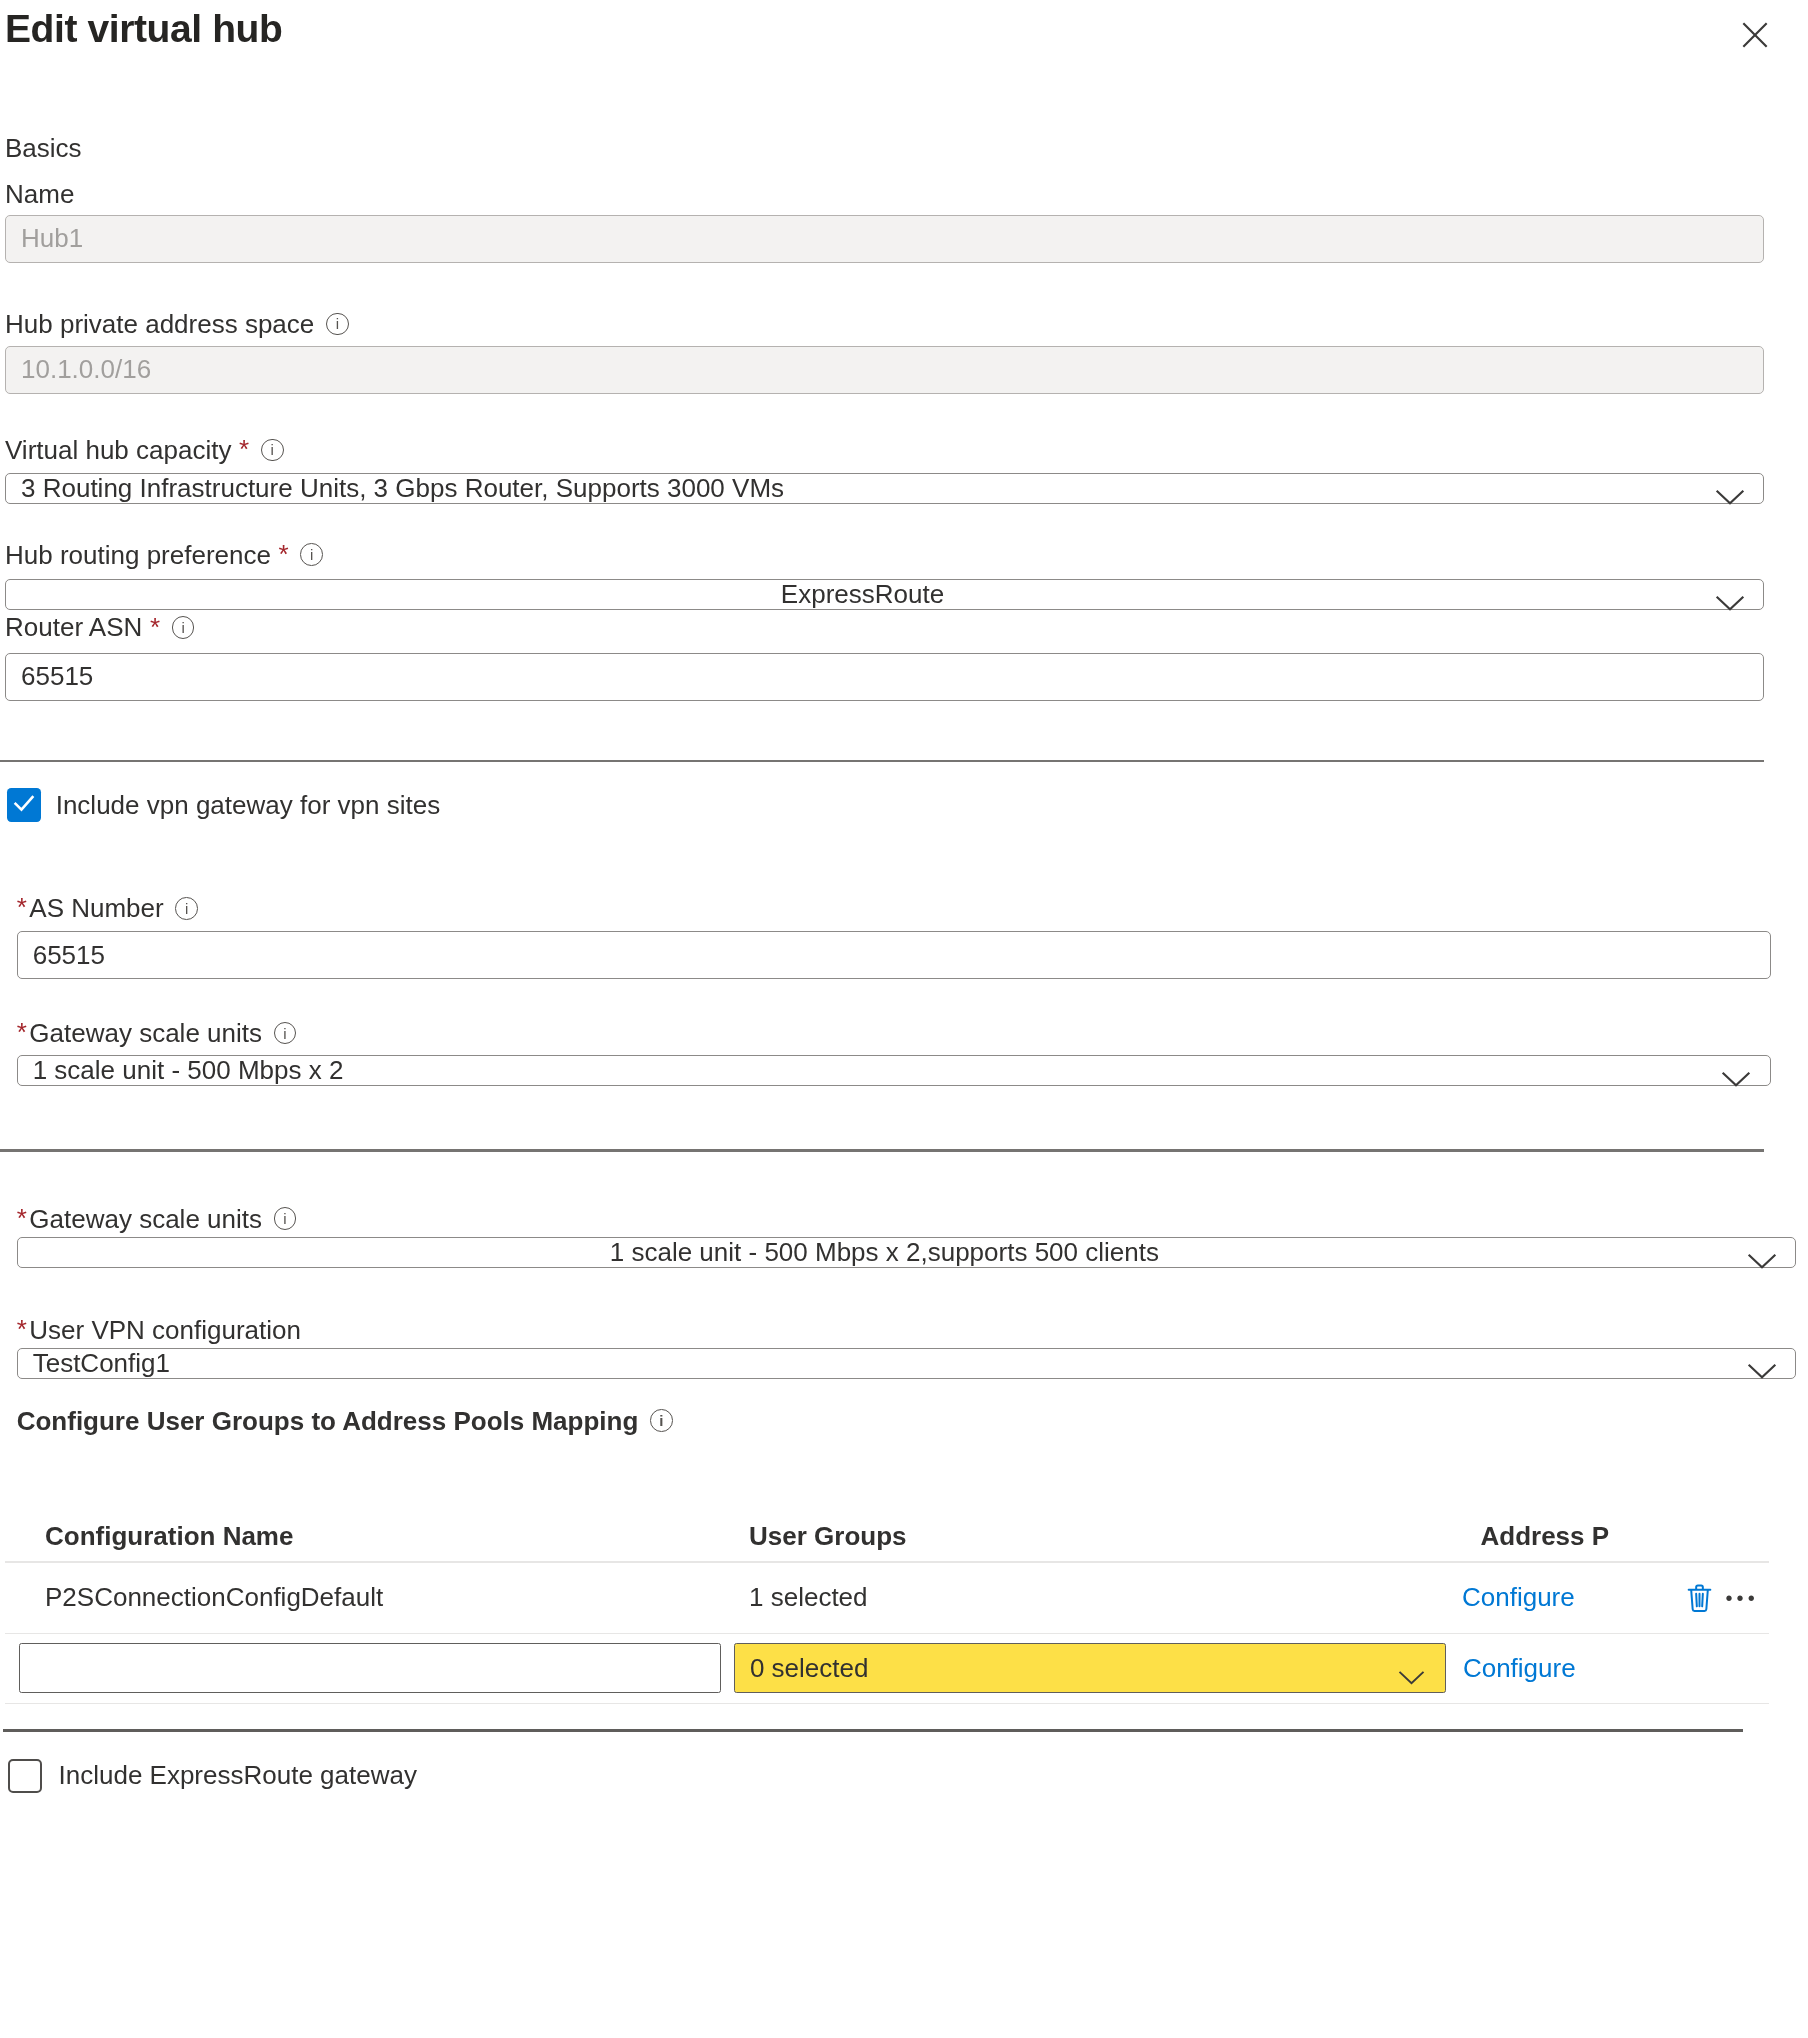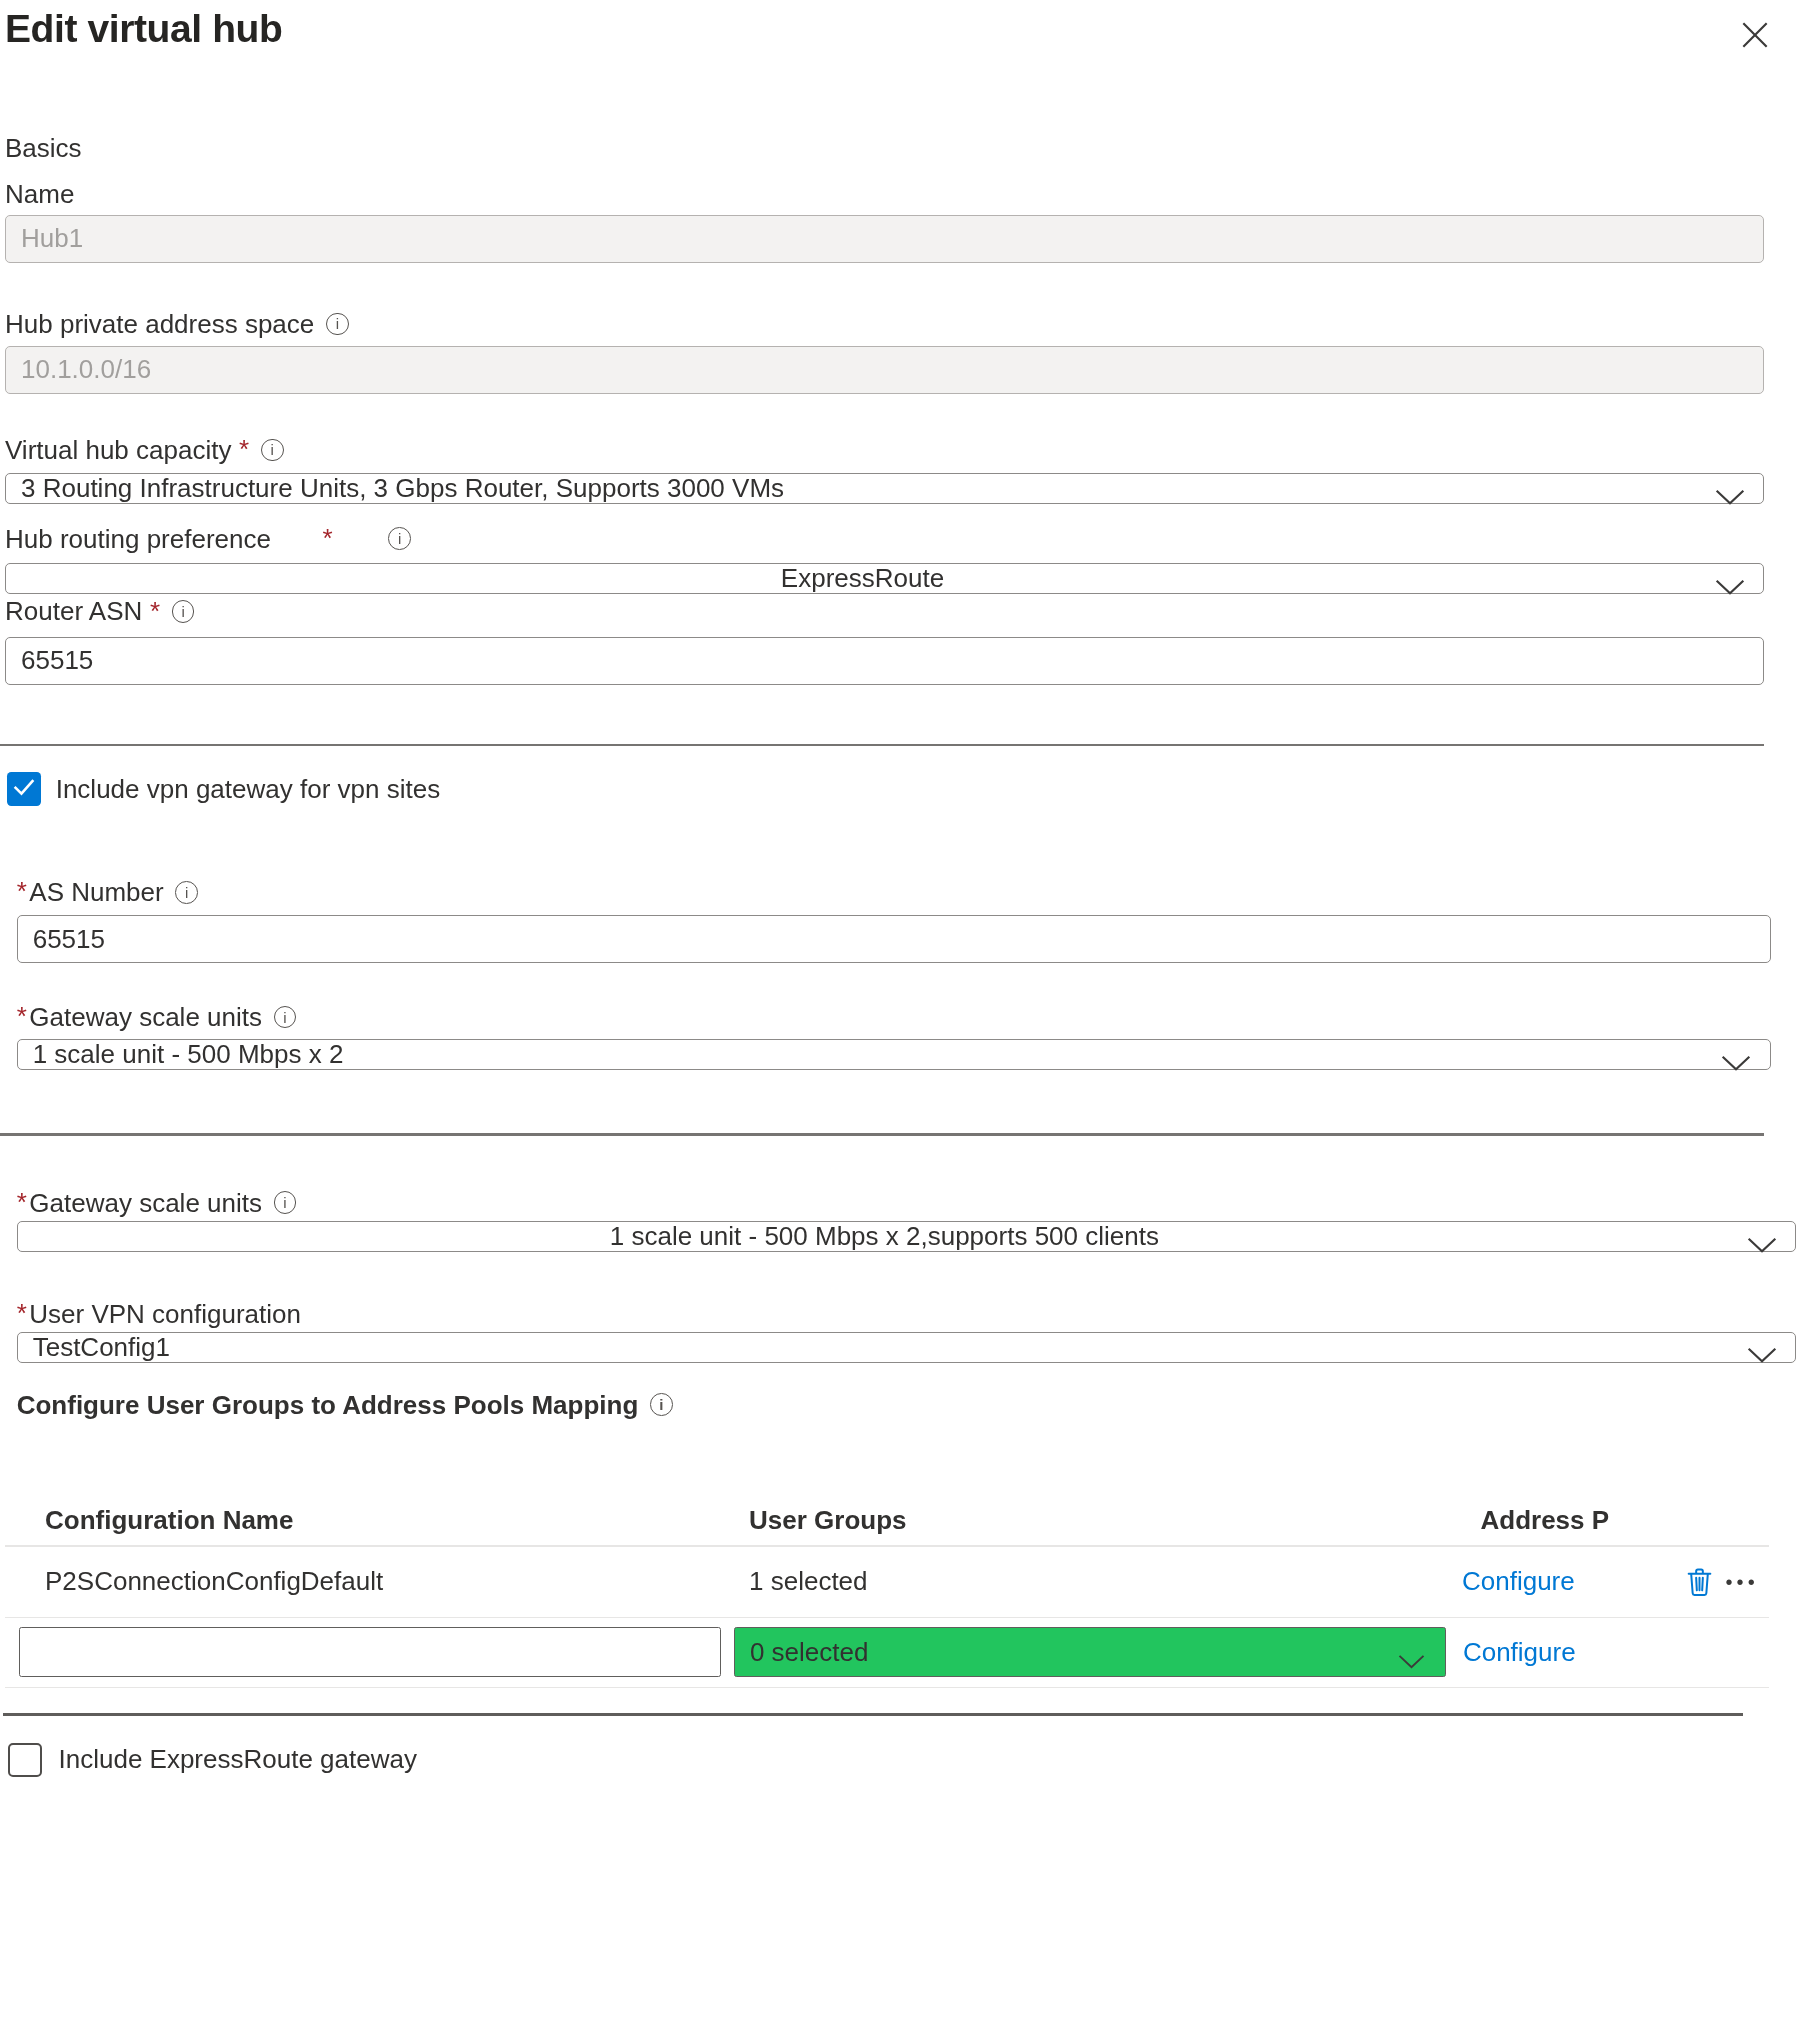--- a/index.html
+++ b/index.html
@@ -49,21 +49,21 @@
   .section-p2s{margin-left:11.7px;margin-right:-32px;}
 
   
   .basics-heading{margin-top:79px;line-height:34px;}
   .f-name-lbl{margin-top:11.7px;}
   .f-name-input{margin-top:4.2px;}
   .f-addr-lbl{margin-top:44px;}
   .f-addr-input{margin-top:5px;}
   .f-cap-lbl{margin-top:39px;}
   .f-cap-dd{margin-top:5.9px;}
-  .f-route-lbl{margin-top:18px;gap:44px;}
+  .f-route-lbl{margin-top:34px;}
   .f-route-dd{margin-top:7.6px;justify-content:center;}
   .f-asn-lbl{}
   .f-asn-input{margin-top:8.4px;}
   .divider-1{margin-top:59px;}
   .cb-vpn{margin-top:26px;}
   .f-asnum-lbl{margin-top:69px;}
   .f-asnum-input{margin-top:5.9px;}
   .f-gsu1-lbl{margin-top:37px;}
   .f-gsu1-dd{margin-top:5px;}
   .divider-2{margin-top:63px;}
@@ -87,21 +87,21 @@
   .map-row{height:70px;}
   .link{color:#0078d4;text-decoration:none;cursor:pointer;}
   .row-icons{margin-left:auto;display:flex;align-items:center;gap:13.4px;padding-right:10px;}
   .trash{display:inline-flex;cursor:pointer;}
   .more{color:#3b3a39;font-size:20px;letter-spacing:4.2px;line-height:1;cursor:pointer;white-space:nowrap;}
   .map-newrow{display:flex;align-items:center;padding:9.2px 0 9.2px 14.3px;}
   .newrow-input{width:702px;height:50px;box-sizing:border-box;border:1.7px solid #605e5c;border-radius:2.5px;
                 font-size:26px;padding:0 13.4px;outline:none;background:#fff;
                 font-family:"Liberation Sans","DejaVu Sans",sans-serif;}
   .newrow-dd{width:712px;height:50px;box-sizing:border-box;border:1.7px solid #605e5c;border-radius:2.5px;
-             margin-left:12.6px;display:flex;align-items:center;padding:0 59px 0 15px;position:relative;cursor:pointer;background:#22c55e;}
+             margin-left:12.6px;display:flex;align-items:center;padding:0 59px 0 15px;position:relative;cursor:pointer;background:#fde047;}
   .newrow-dd .chev{position:absolute;right:20px;top:50%;margin-top:-7.6px;}
   .newrow-link{margin-left:17px;}
 
   .er-row{margin-top:27px;}
   .er-row .cb-label{margin-left:17px;}
 </style>
 </head>
 <body>
 
 <div class="page">

